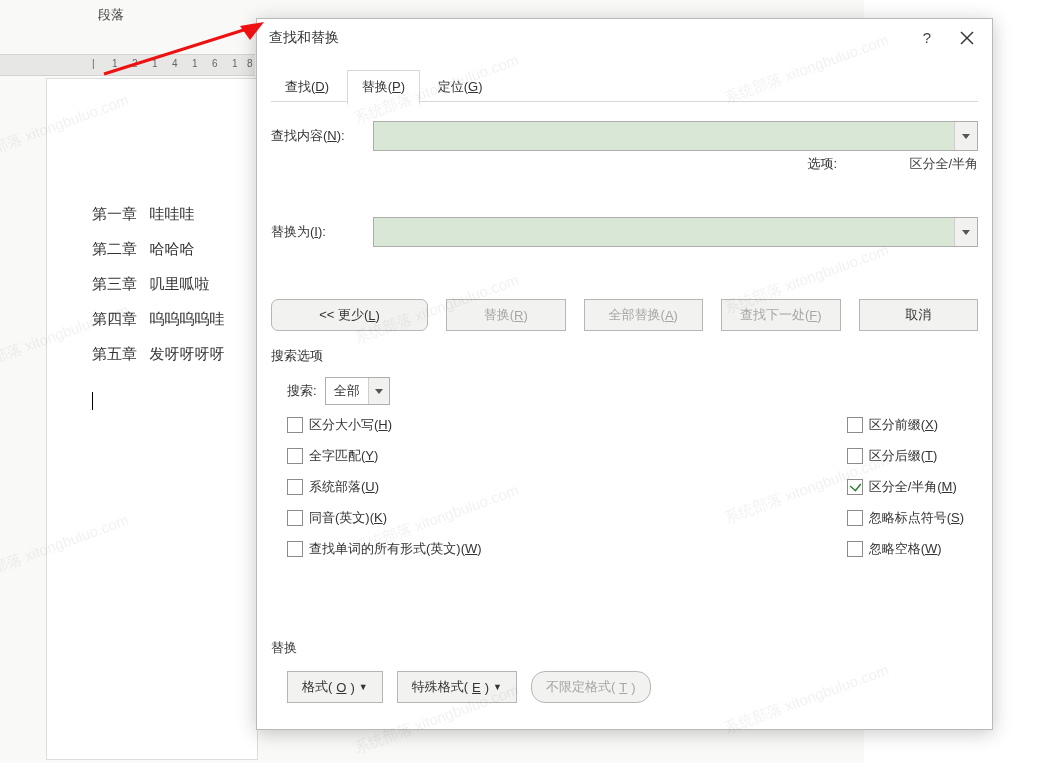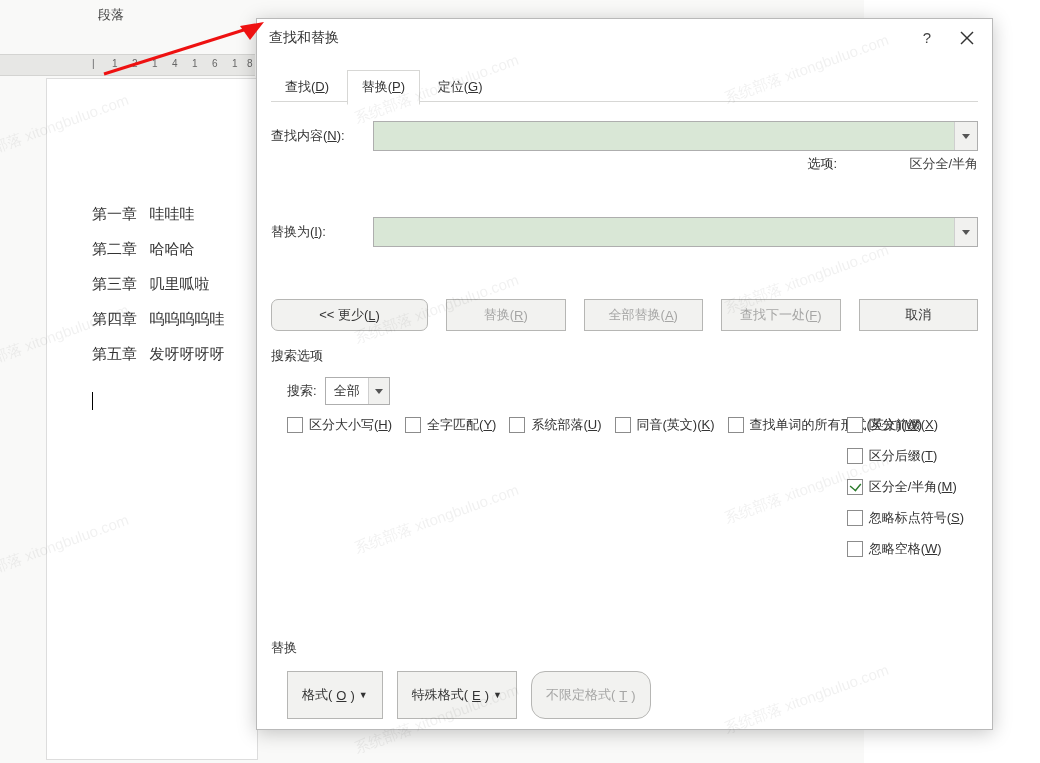--- a/index.html
+++ b/index.html
@@ -32,28 +32,28 @@
 .btn{height:30px;border:1px solid #b6b6b4;background:#f2f2f0;font-size:13px;color:#333;display:flex;align-items:center;justify-content:center;}
 .btn.disabled{color:#a6a6a5;}
 .button-row{position:absolute;left:14px;right:14px;top:280px;display:flex;gap:18px;}
 .button-row .btn{flex:1;}
 .button-row .btn.first{flex:0 0 155px;border-radius:7px;}
 .fieldset-label{position:absolute;left:14px;top:328px;font-size:13px;}
 .search-row{position:absolute;left:30px;top:358px;display:flex;align-items:center;gap:8px;text-align:right;}
 .select{height:26px;border:1px solid #aeaeae;display:flex;align-items:center;background:#fff;}
 .select-val{padding:0 8px;}
 .select-btn{width:20px;height:26px;border-left:1px solid #cfcfcf;background:#f1f1ef;display:flex;align-items:center;justify-content:center;}
-.checks-left{position:absolute;left:30px;top:397px;display:flex;flex-direction:row;gap:13px;}
+.checks-left{position:absolute;left:30px;top:397px;display:flex;flex-direction:column;gap:13px;}
 .checks-right{position:absolute;right:28px;top:397px;display:flex;flex-direction:column;gap:13px;align-items:flex-start;}
 .chk{display:flex;align-items:center;gap:6px;font-size:13px;}
 .chk-box{width:14px;height:14px;border:1px solid #8c8c8c;background:#fff;position:relative;}
 .chk-box.checked::after{content:"";position:absolute;left:2px;top:-1px;width:9px;height:11px;border-right:2px solid #2a7a2a;border-bottom:2px solid #2a7a2a;transform:rotate(40deg) scale(.7);}
 .replace-section-label{position:absolute;left:14px;top:620px;font-size:13px;}
 .format-row{position:absolute;left:30px;top:652px;display:flex;gap:14px;}
-.format-btn{height:30px;padding:8px 14px;border:1px solid #b6b6b4;background:#f2f2f0;display:flex;align-items:center;gap:4px;font-size:13px;}
+.format-btn{height:30px;padding:0 14px;border:1px solid #b6b6b4;background:#f2f2f0;display:flex;align-items:center;gap:4px;font-size:13px;}
 .format-btn.disabled{color:#a6a6a5;border-radius:14px;}
 .caret{font-size:9px;}
 
 .wm{position:absolute;color:rgba(0,0,0,.06);font-size:15px;transform:rotate(-20deg);pointer-events:none;user-select:none;white-space:nowrap;z-index:60;font-family:Arial,sans-serif;}
 </style>
 </head>
 <body>
 
 <div class="bg-page">
 

